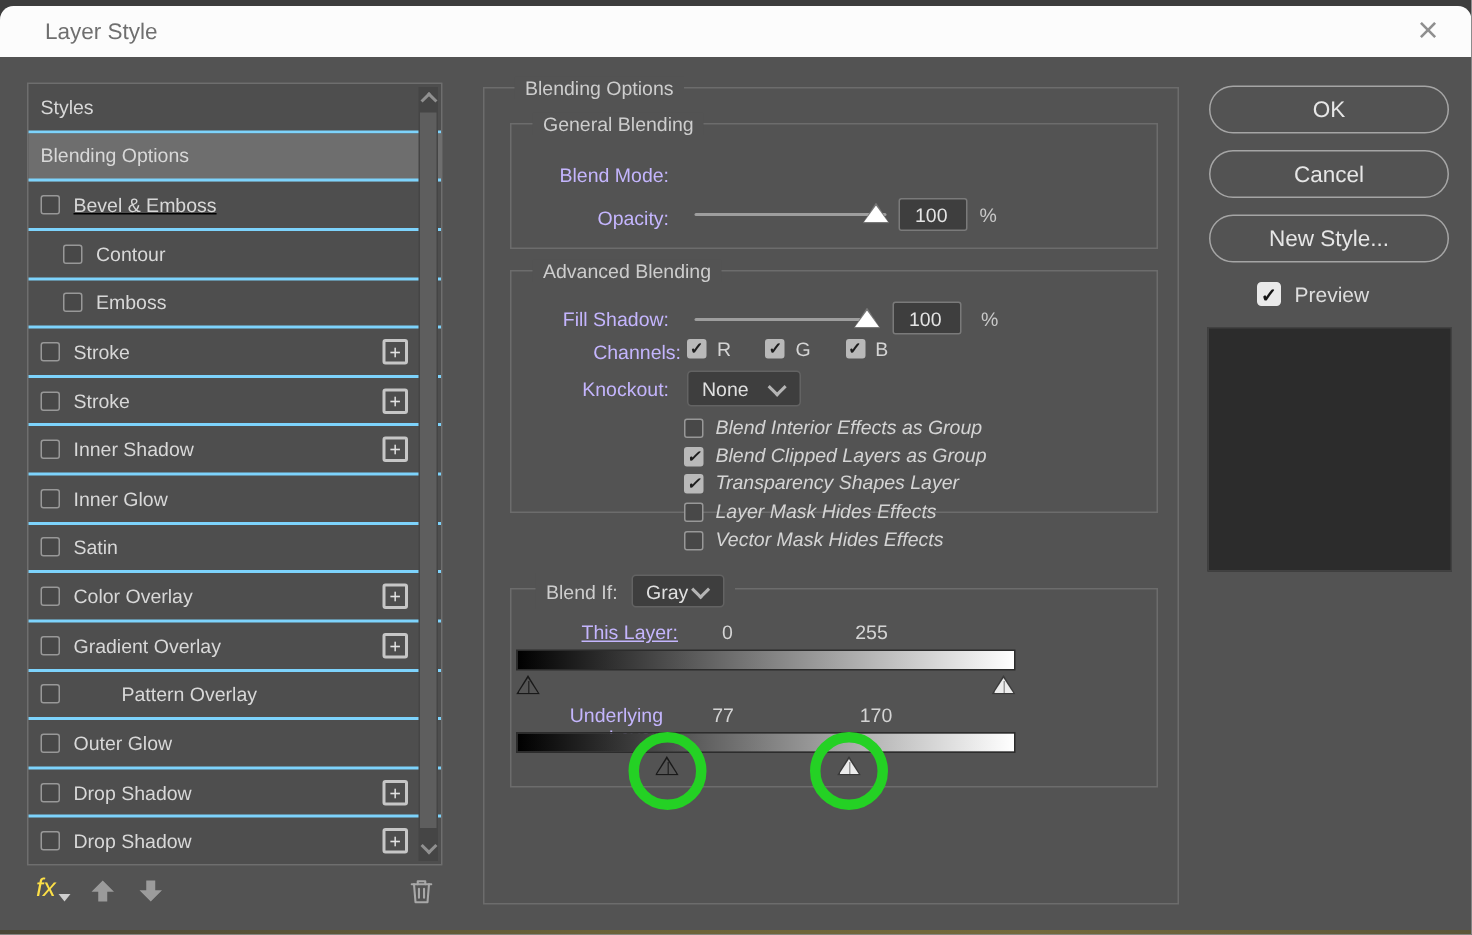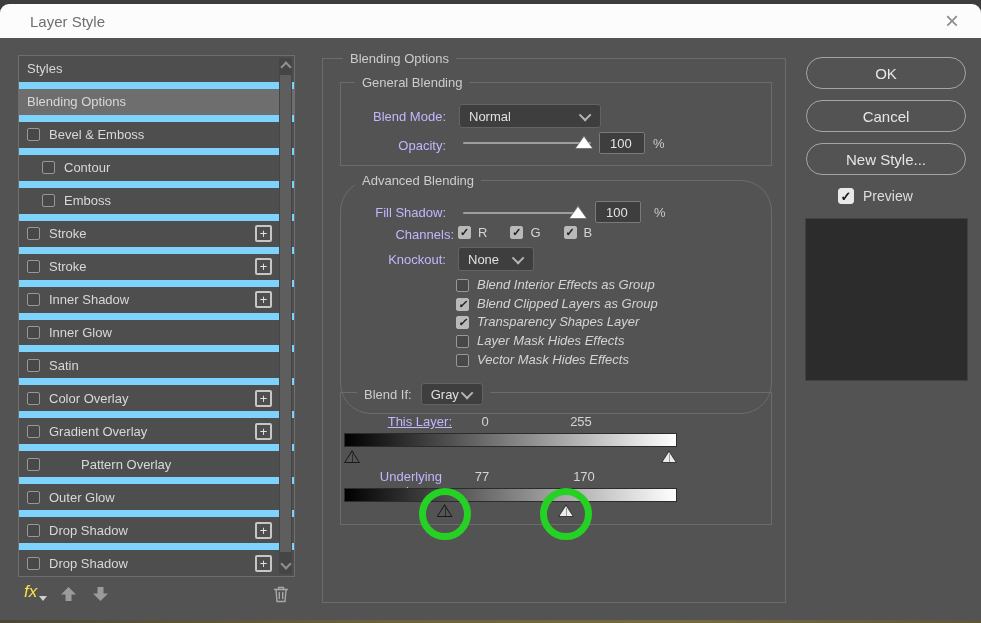--- a/index.html
+++ b/index.html
@@ -8,21 +8,21 @@
   .dialog{position:absolute;top:4px;left:0;right:0;bottom:3px;background:#535353;border-radius:9px 9px 0 0;overflow:hidden;}
   .titlebar{position:absolute;top:0;left:0;right:0;height:34px;background:#fcfcfc;display:flex;align-items:center;}
   .title{margin-left:30px;font-size:15px;color:#6f6f6f;}
   .close-btn{position:absolute;right:10px;top:0;width:38px;height:34px;display:flex;align-items:center;justify-content:center;cursor:default;}
   .close-btn span{font-size:24px;color:#8f8f8f;line-height:1;}
   .dlg-body{position:absolute;top:34px;left:0;right:0;bottom:0;}
 
   
   .list{position:absolute;left:18px;top:17px;width:277px;height:522px;background:#4e4e4e;border:1px solid #6e6e6e;box-sizing:border-box;}
   .list-rows{position:absolute;inset:0;display:flex;flex-direction:column;}
-  .row{flex:1;display:flex;align-items:center;border-bottom:7px solid #7dd3fc;position:relative;box-sizing:border-box;}
+  .row{flex:1;display:flex;align-items:center;border-bottom:2px solid #7dd3fc;position:relative;box-sizing:border-box;}
   .row:last-child{border-bottom:none;}
   .row.selected{background:#6e6e6e;}
   .rlabel{font-size:13px;color:#d8d8d8;margin-left:0;}
   .cb{width:13px;height:13px;border-radius:2px;background:#484848;border:1px solid #989898;box-sizing:border-box;display:inline-flex;align-items:center;justify-content:center;font-size:11px;font-weight:bold;color:#1e1e1e;margin-right:9px;flex:0 0 auto;}
   .cb.on{background:#b9b9b9;border-color:#b9b9b9;}
   .plus{position:absolute;right:22px;width:17px;height:17px;border:2px solid #c6c6c6;border-radius:2px;box-sizing:border-box;display:flex;align-items:center;justify-content:center;color:#e3e3e3;font-size:13px;line-height:1;}
   .scrollbar{position:absolute;right:2px;top:2px;bottom:2px;width:13px;background:#454545;}
   .sc-thumb{position:absolute;left:1px;right:1px;top:17px;bottom:22px;background:#5e5e5e;}
   .chev{display:block;width:6px;height:6px;border-left:2px solid #909090;border-bottom:2px solid #909090;}
   .chev.up{transform:rotate(135deg);margin:5px auto 0;}
@@ -36,21 +36,21 @@
   .fx-caret{width:0;height:0;border-left:4px solid transparent;border-right:4px solid transparent;border-top:5px solid #cfcfcf;margin:0 0 1px 2px;}
   .icon-btn{position:absolute;top:4px;width:20px;height:20px;display:flex;align-items:center;justify-content:center;}
   .trash-btn{right:4px;}
 
   
   .outer{position:absolute;left:322px;top:20px;width:464px;height:545px;border:1px solid #6c6c6c;box-sizing:border-box;}
   .legend{position:absolute;background:#535353;padding:0 7px;font-size:13px;color:#cdcdcd;white-space:nowrap;}
   .lg-outer{left:20px;top:-8px;}
   .fieldset{position:absolute;border:1px solid #6c6c6c;box-sizing:border-box;left:17px;width:432px;}
   .fs-general{top:23px;height:84px;}
-  .fs-advanced{top:121px;height:234px;border-radius:31px;}
+  .fs-advanced{top:121px;height:162px;}
   .fs-blendif{top:333px;height:133px;}
   .fs-label{left:14px;top:-8px;}
   .flabel{position:absolute;font-size:13px;color:#c4b5fd;text-align:right;}
   .dropdown{position:absolute;background:#3e3e3e;border:1px solid #636363;border-radius:3px;display:flex;align-items:center;padding:0 9px;box-sizing:border-box;}
   .dropdown .val{flex:1;font-size:13px;color:#e0e0e0;}
   .dd-chev{width:7px;height:7px;border-left:2px solid #b5b5b5;border-bottom:2px solid #b5b5b5;transform:rotate(-45deg) translateY(-2px);}
   .num-input{position:absolute;width:46px;height:22px;background:#3e3e3e;border:1px solid #7a7a7a;border-radius:2px;color:#e4e4e4;font-size:13px;font-family:"Liberation Sans",sans-serif;padding:0 0 0 10px;box-sizing:border-box;}
   .unit{position:absolute;font-size:13px;color:#c9c9c9;}
   .track{position:absolute;height:2px;background:#9e9e9e;border-radius:1px;}
   .sl-thumb{position:absolute;width:18px;height:14px;}
@@ -109,21 +109,21 @@
     <div class="dlg-body">
 
       <div class="list">
         <div class="list-rows" id="list-rows">
             <div class="row" style="padding-left: 8px;">
               <span class="rlabel">Styles</span>
             </div>
             <div class="row selected" style="padding-left: 8px;">
               <span class="rlabel">Blending Options</span>
             </div>
-            <div class="row" style="padding-left: 8px;">
+            <div class="row" style="padding-left: 8px; text-decoration: underline;">
               <span class="cb"></span>
               <span class="rlabel">Bevel &amp; Emboss</span>
             </div>
             <div class="row" style="padding-left: 23px;">
               <span class="cb"></span>
               <span class="rlabel">Contour</span>
             </div>
             <div class="row" style="padding-left: 23px;">
               <span class="cb"></span>
               <span class="rlabel">Emboss</span>
@@ -218,24 +218,20 @@
           </svg>
         </div>
       </div>
 
       <div class="outer">
         <div class="legend lg-outer">Blending Options</div>
 
         <div class="fieldset fs-general">
           <div class="legend fs-label">General Blending</div>
           <div class="flabel" style="left:0;top:26px;width:105px;">Blend Mode:</div>
-          <div class="dropdown" style="left:118px;top:21px;width:142px;height:24px;">
-            <span class="val">Normal</span>
-            <i class="dd-chev"></i>
-          </div>
           <div class="flabel" style="left:0;top:55px;width:105px;">Opacity:</div>
           <div class="track" style="left:122px;top:59px;width:128px;"></div>
           <div class="sl-thumb" style="left:234px;top:52px;"></div>
           <input class="num-input" style="left: 258px; top: 49px;" value="100">
           <span class="unit" style="left:312px;top:53px;">%</span>
         </div>
 
         <div class="fieldset fs-advanced">
           <div class="legend fs-label">Advanced Blending</div>
           <div class="flabel" style="left:0;top:24px;width:105px;">Fill Shadow:</div>

